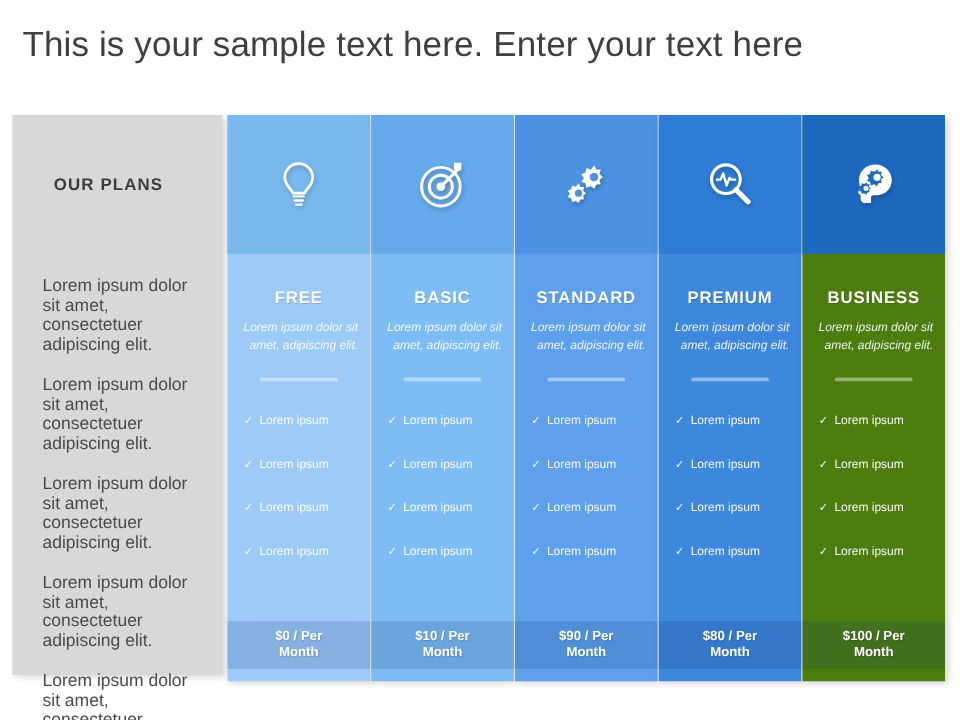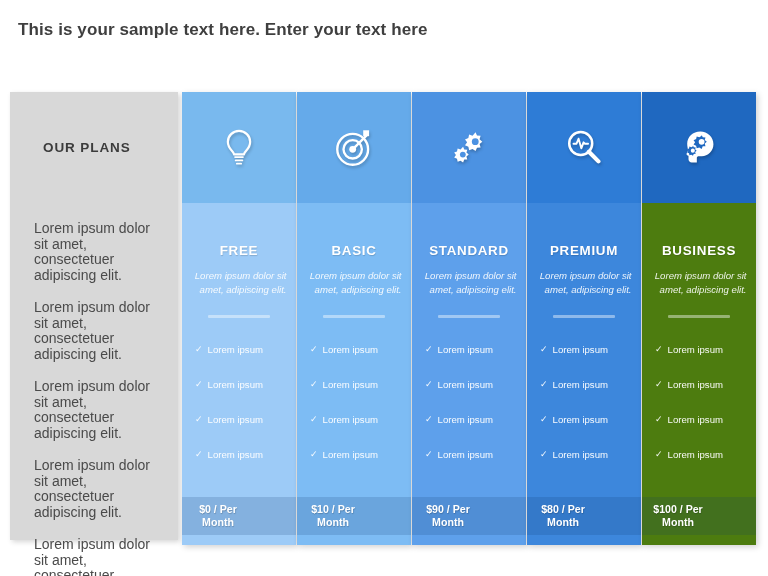--- a/index.html
+++ b/index.html
@@ -13,23 +13,23 @@
     font-family: "Liberation Sans", sans-serif;
     overflow: hidden;
     position: relative;
   }
 
   
   #page-title {
     position: absolute;
     left: 18px;
     top: 20px;
-    font-size: 17px;
+    font-size: 28px;
     color: #3f3f3f;
-    font-weight: 700;
+    font-weight: 400;
     letter-spacing: 0.1px;
     white-space: nowrap;
   }
 
   
   #pricing-table {
     position: absolute;
     left: 10px;
     top: 92px;
     width: 748px;
@@ -93,21 +93,21 @@
   }
   .plan-icon {
     width: 42px;
     height: 42px;
     display: block;
     filter: drop-shadow(1.5px 2px 1.5px rgba(0,0,0,0.22));
   }
   .plan-icon svg { display: block; width: 100%; height: 100%; }
 
   .plan-body {
-    padding-top: 40px;
+    padding-top: 27px;
     text-align: center;
   }
   .plan-name {
     font-size: 13.4px;
     font-weight: bold;
     color: #ffffff;
     letter-spacing: 0.7px;
     text-shadow: 0.5px 0.8px 1px rgba(0,0,0,0.16);
   }
   .plan-desc {
@@ -149,20 +149,21 @@
   .plan-feature .feat-label { opacity: 0.96; text-align: right; }
 
   .plan-price {
     position: absolute;
     left: 0;
     bottom: 10px;
     width: 100%;
     height: 38px;
     display: flex;
     align-items: center;
+    justify-content: center;
     background: rgba(12,52,105,0.17);
   }
   .plan-price .price-text {
     font-size: 10.6px;
     font-weight: bold;
     color: #ffffff;
     line-height: 13px;
     text-align: center;
     width: 72px;
     text-shadow: 0.5px 0.8px 1px rgba(0,0,0,0.2);

